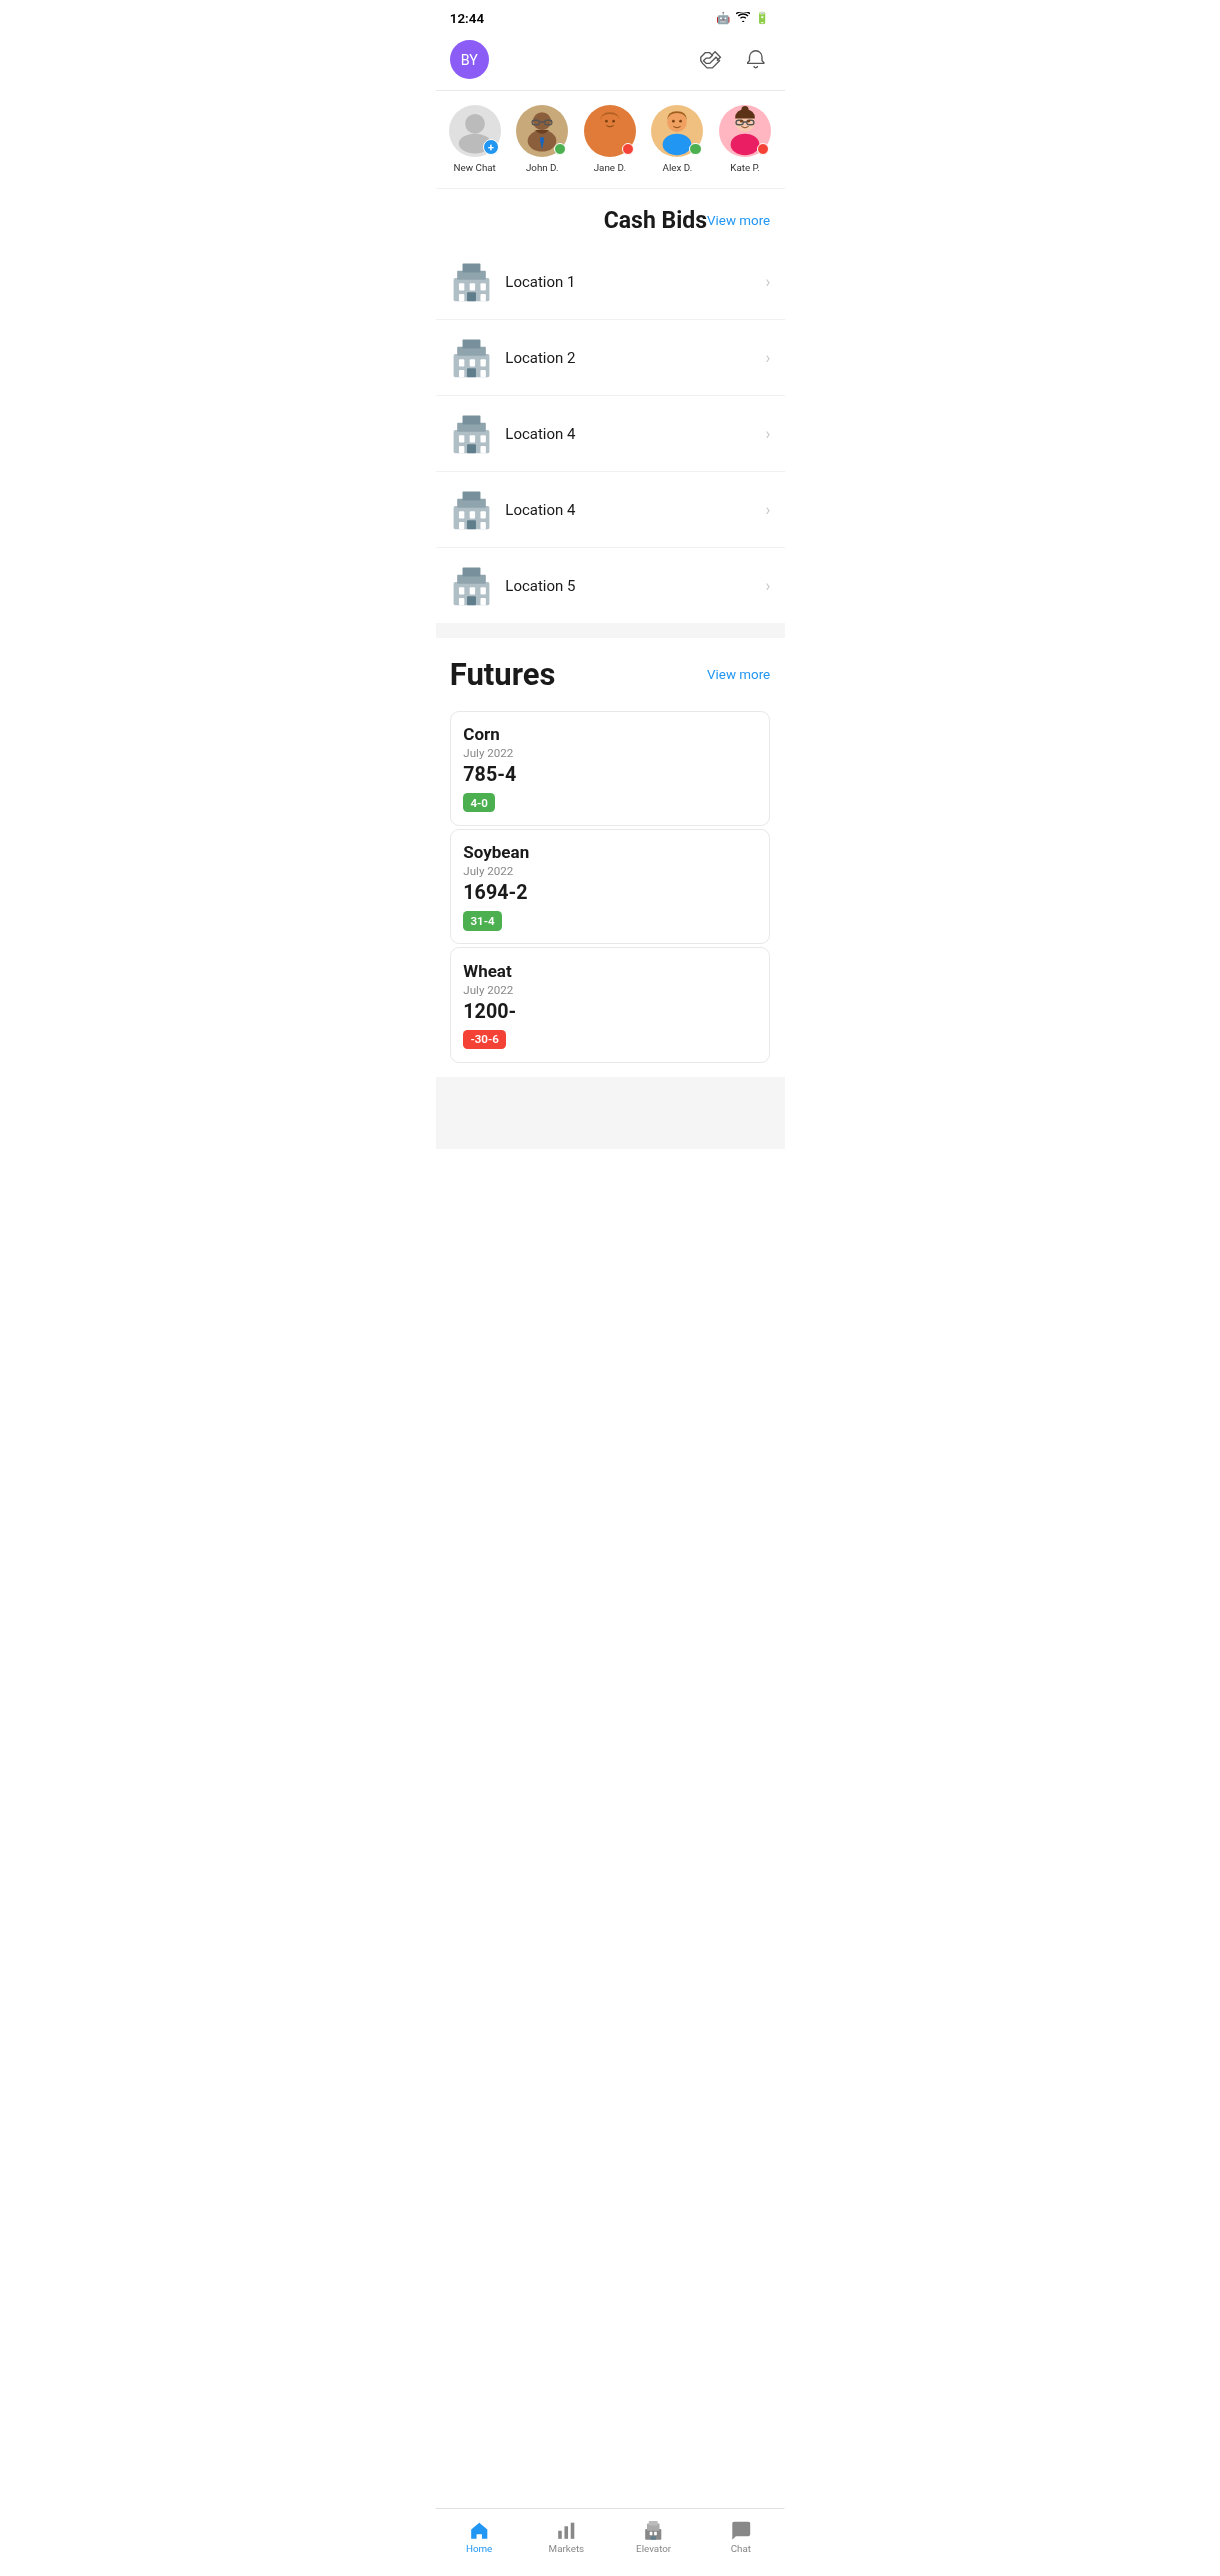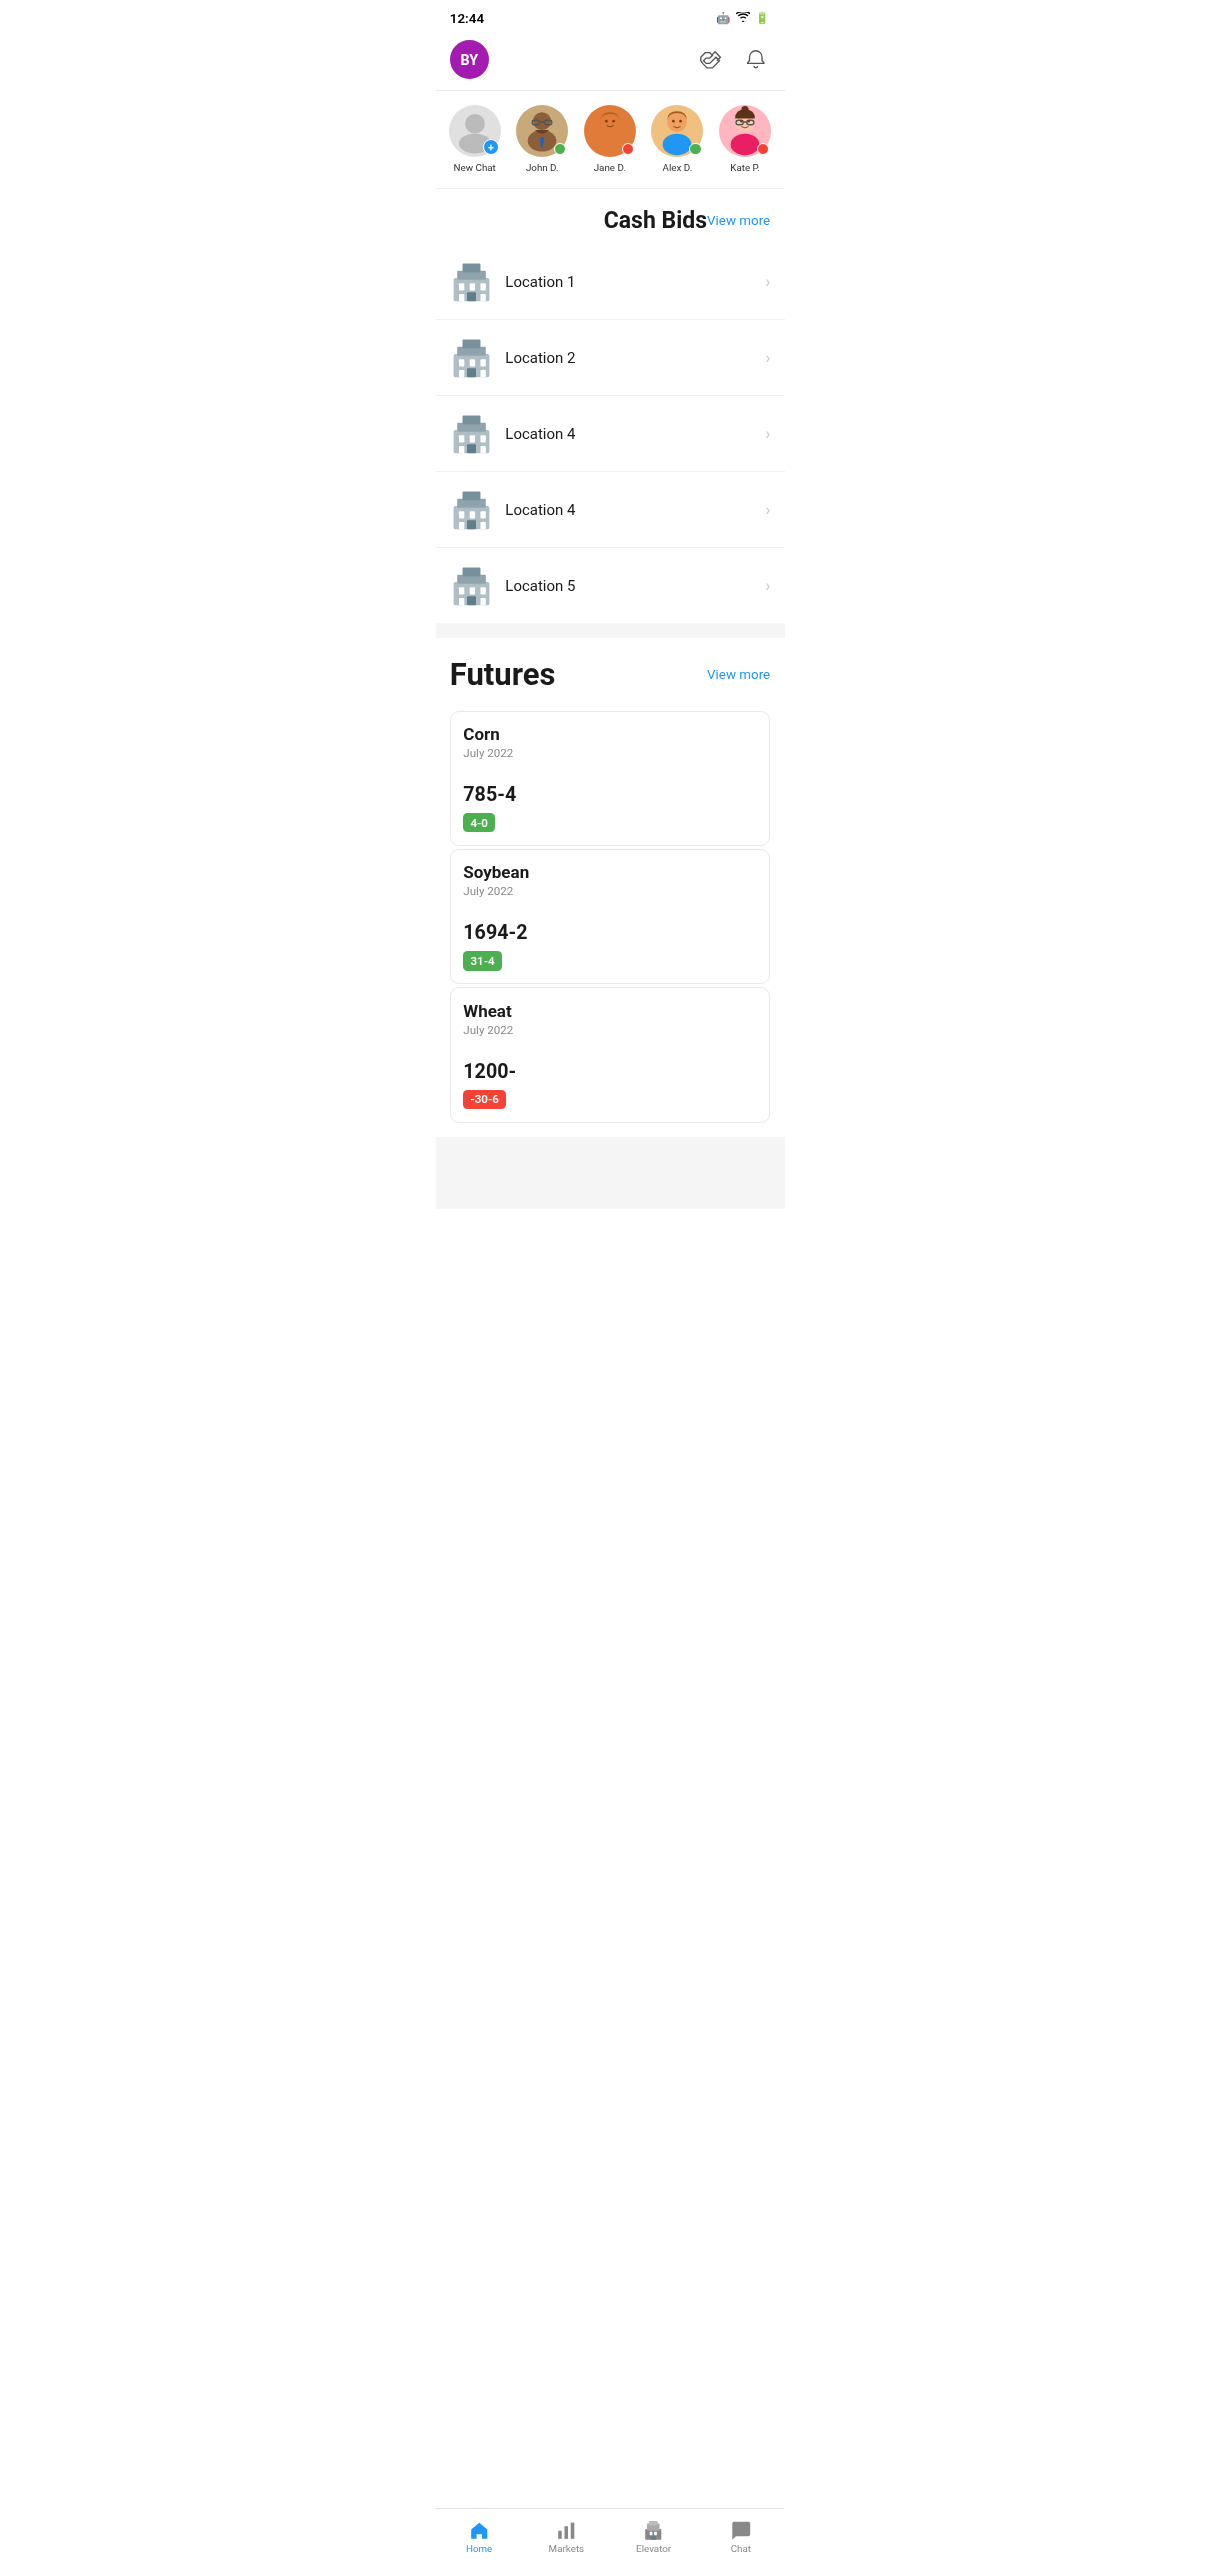--- a/index.html
+++ b/index.html
@@ -44,26 +44,26 @@
       padding: 7.2px 14.3px 10.7px;
       display: flex;
       justify-content: space-between;
       align-items: center;
       border-bottom: 0.9px solid #e8e8e8;
     }
     .avatar-circle {
       width: 39px;
       height: 39px;
       border-radius: 50%;
-      background: #a21caf;
+      background: #8b5cf6;
       display: flex;
       align-items: center;
       justify-content: center;
       color: white;
-      font-weight: 700;
+      font-weight: 400;
       font-size: 14.3px;
     }
     .header-icons {
       display: flex;
       gap: 14.3px;
       align-items: center;
     }
     .header-icon-btn {
       background: none;
       border: none;
@@ -248,21 +248,21 @@
     }
     .futures-commodity {
       font-size: 17px;
       font-weight: 700;
       color: #1a1a1a;
       margin-bottom: 1.8px;
     }
     .futures-month {
       font-size: 11.6px;
       color: #888;
-      margin-bottom: 23px;
+      margin-bottom: 3px;
     }
     .futures-price {
       font-size: 19.7px;
       font-weight: 700;
       color: #1a1a1a;
       margin-bottom: 7.2px;
     }
     .futures-change {
       display: inline-block;
       padding: 2.7px 7.2px;

